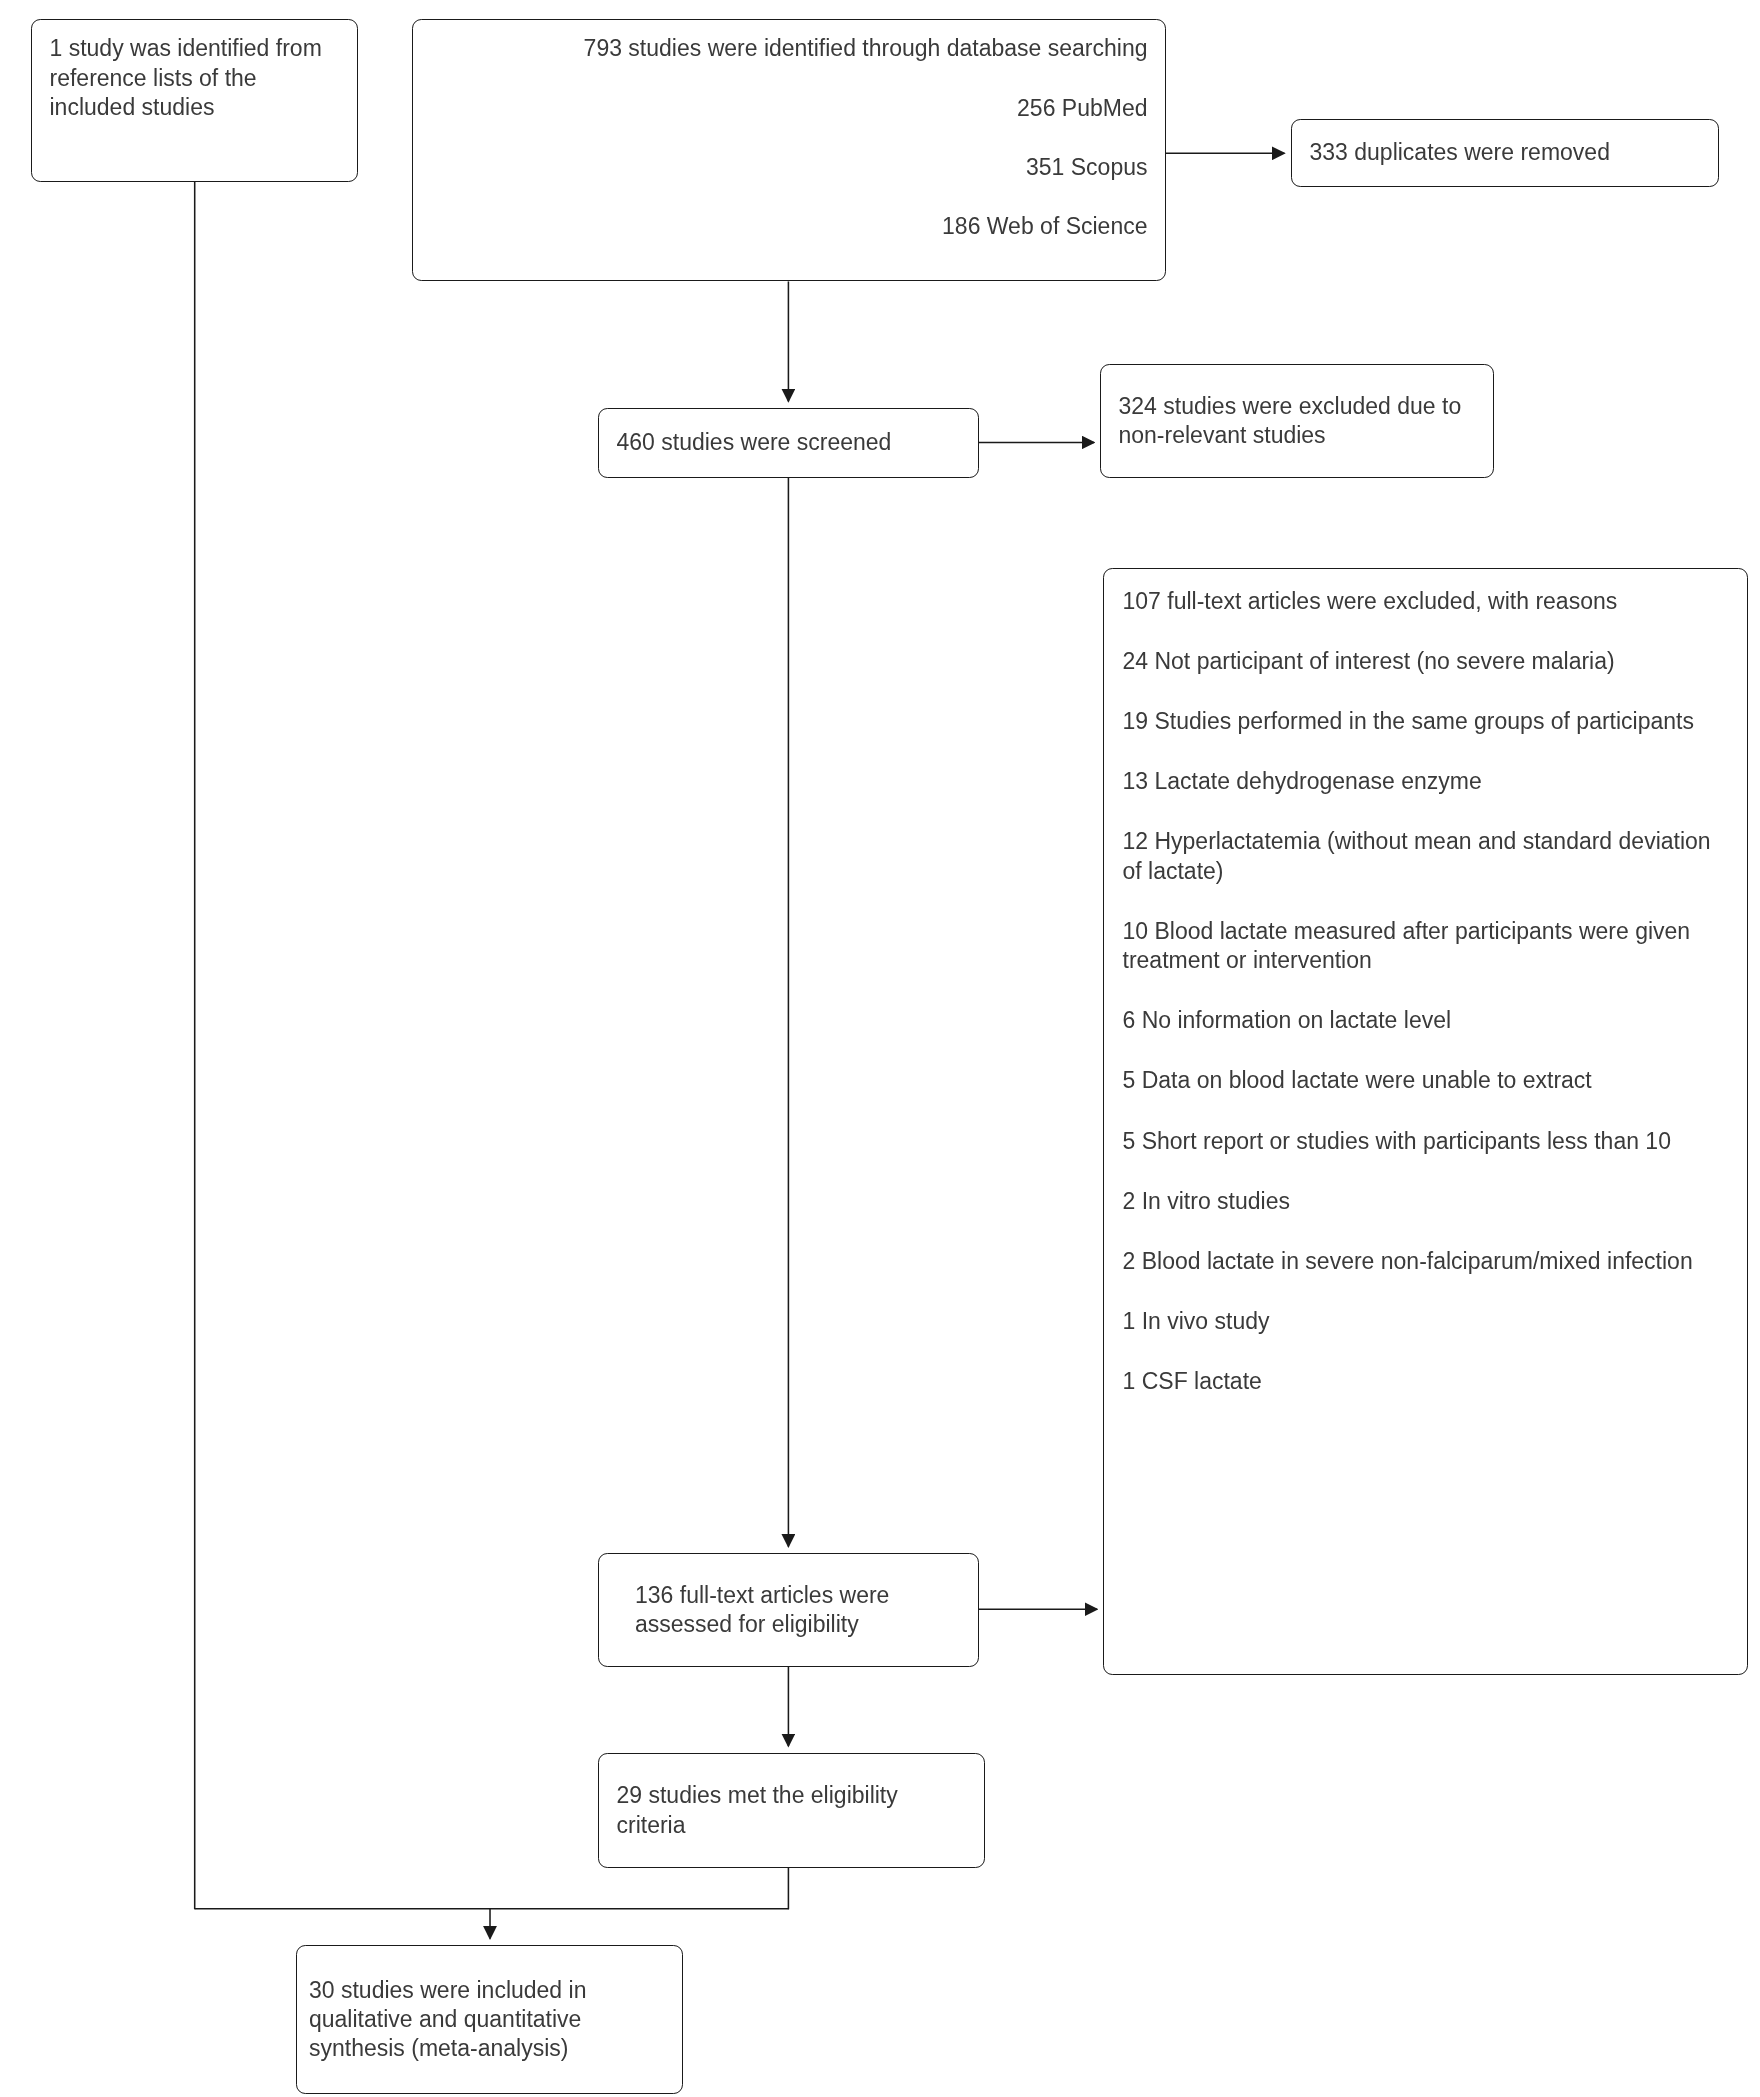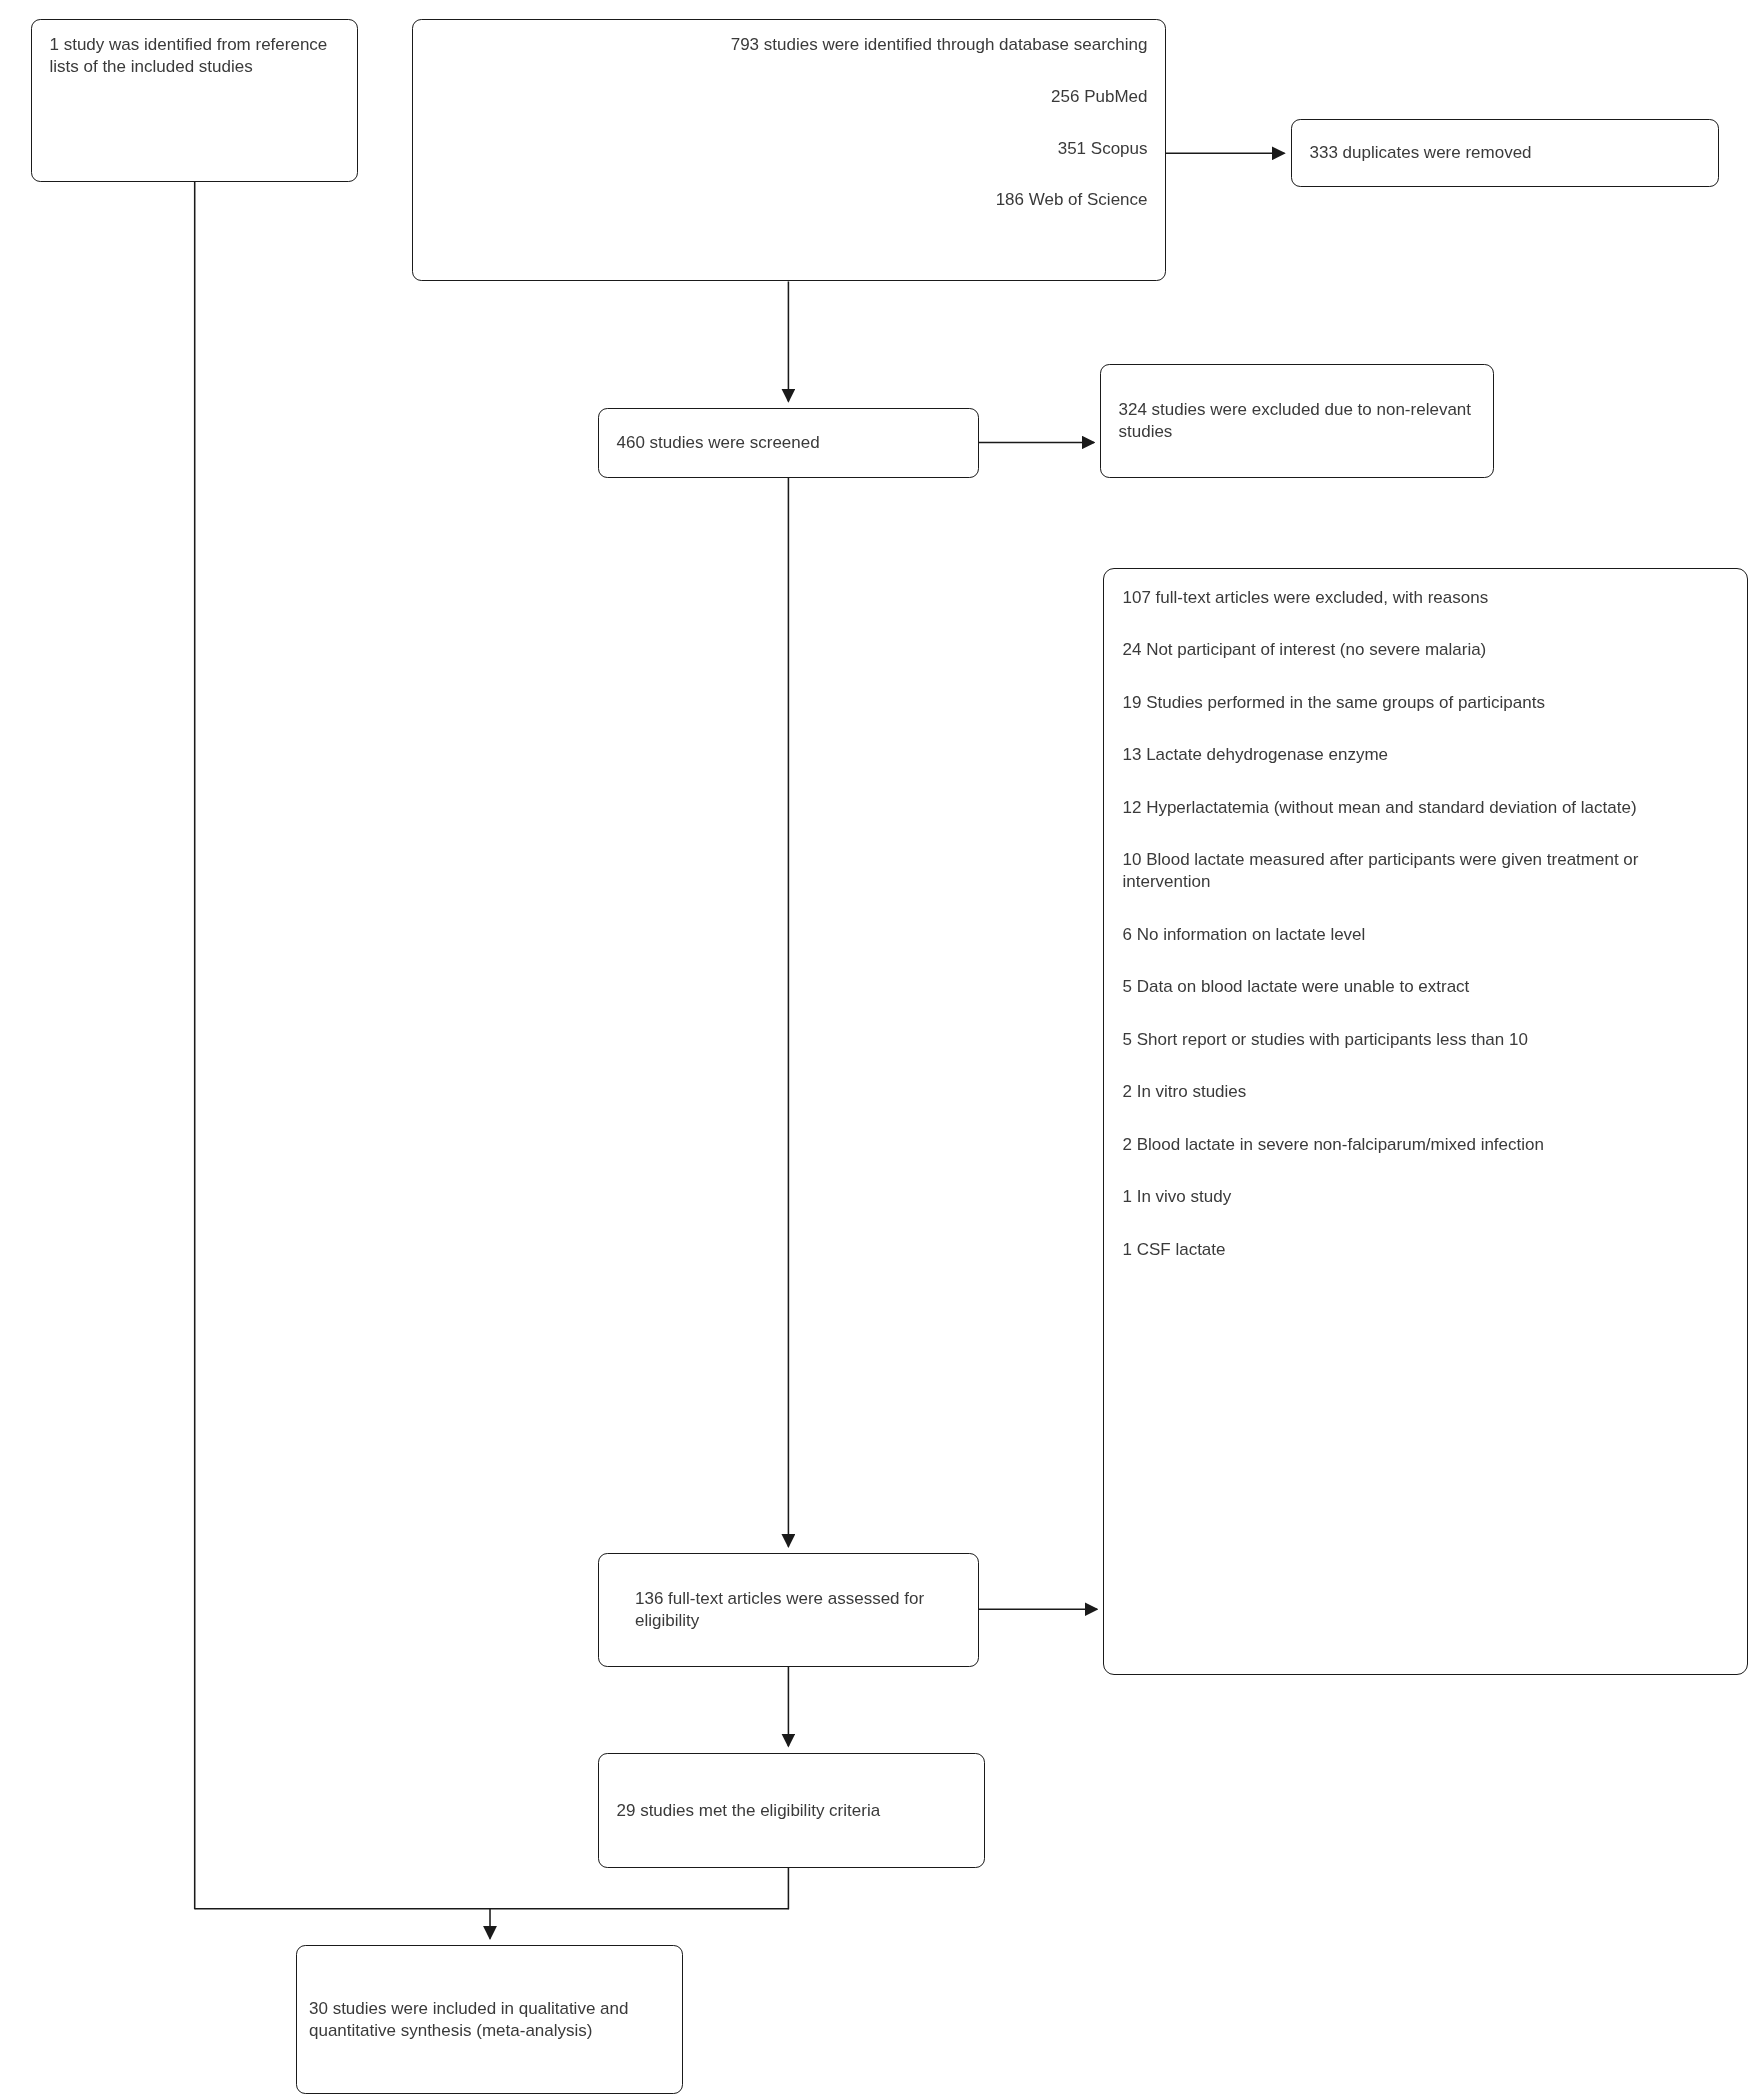--- a/index.html
+++ b/index.html
@@ -21,21 +21,21 @@
     top: 0;
     width: 1761px;
     height: 2097px;
   }
   .box {
     position: absolute;
     background: #ffffff;
     border: 1.5px solid #1a1a1a;
     border-radius: 9.3px;
     box-sizing: border-box;
-    font-size: 17px;
+    font-size: 23px;
     line-height: 1.27;
     padding: 14.4px 17.5px;
   }
   .box p {
     margin: 0;
   }
   .vcenter {
     display: flex;
     flex-direction: column;
     justify-content: center;
@@ -46,21 +46,21 @@
   #box-fulltext-excluded { padding: 17.5px 18.5px; }
   #box-fulltext-excluded p { margin: 0 0 31px 0; }
   #box-fulltext-excluded p:last-child { margin-bottom: 0; }
 
   
   #box-reference          { left: 31px;   top: 19px;   width: 327px;  height: 163px; }
   #box-database           { left: 412px;  top: 19px;   width: 754px; height: 262px; text-align: right; }
   #box-duplicates         { left: 1291px; top: 119px;  width: 428px;  height: 68px; }
   #box-screened           { left: 598px; top: 408px;  width: 381px;  height: 70px; }
   #box-nonrelevant        { left: 1100px; top: 364px;  width: 394px;  height: 114px; }
-  #box-fulltext-excluded  { left: 1103px; top: 568px; width: 645px; height: 1107px; border-radius: 11px; }
+  #box-fulltext-excluded  { left: 1103px; top: 568px; width: 645px; height: 1107px; }
   #box-eligibility        { left: 598px; top: 1553px; width: 381px;  height: 114px; padding-left: 36px; }
   #box-criteria           { left: 598px; top: 1753px; width: 387px;  height: 115px; }
   #box-included           { left: 296px;  top: 1945px; width: 387px;  height: 149px; padding-left: 12px; }
 </style>
 </head>
 <body>
 
 <div id="diagram">
 
   <svg id="connectors" viewBox="0 0 3422 4076" xmlns="http://www.w3.org/2000/svg">

